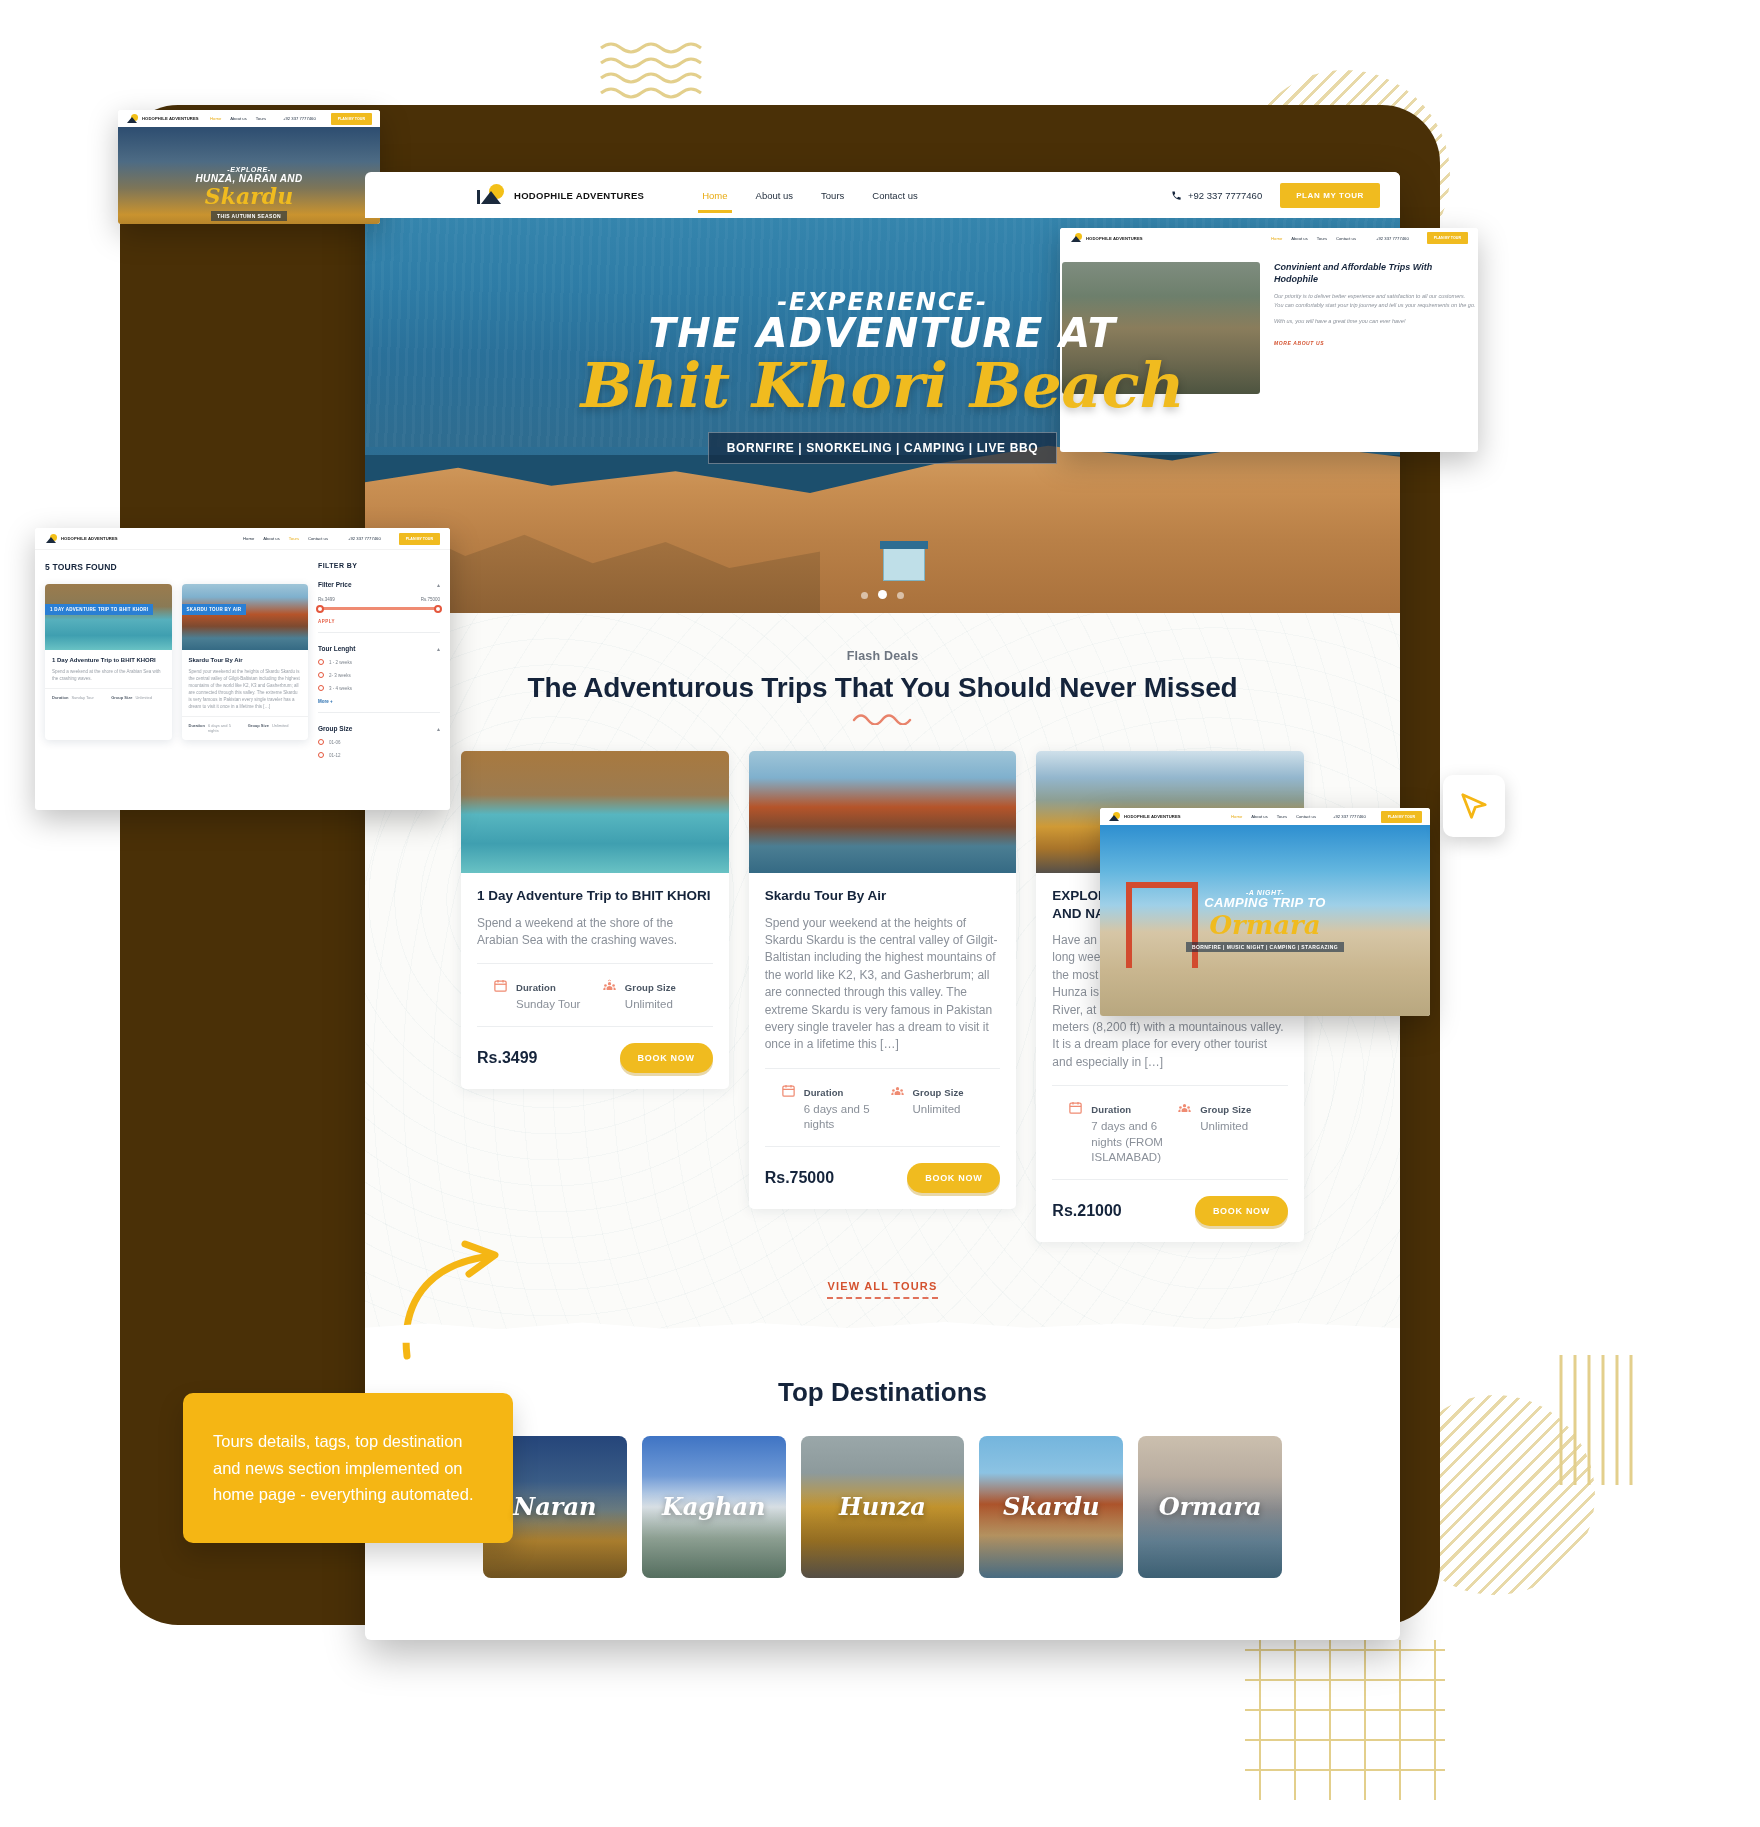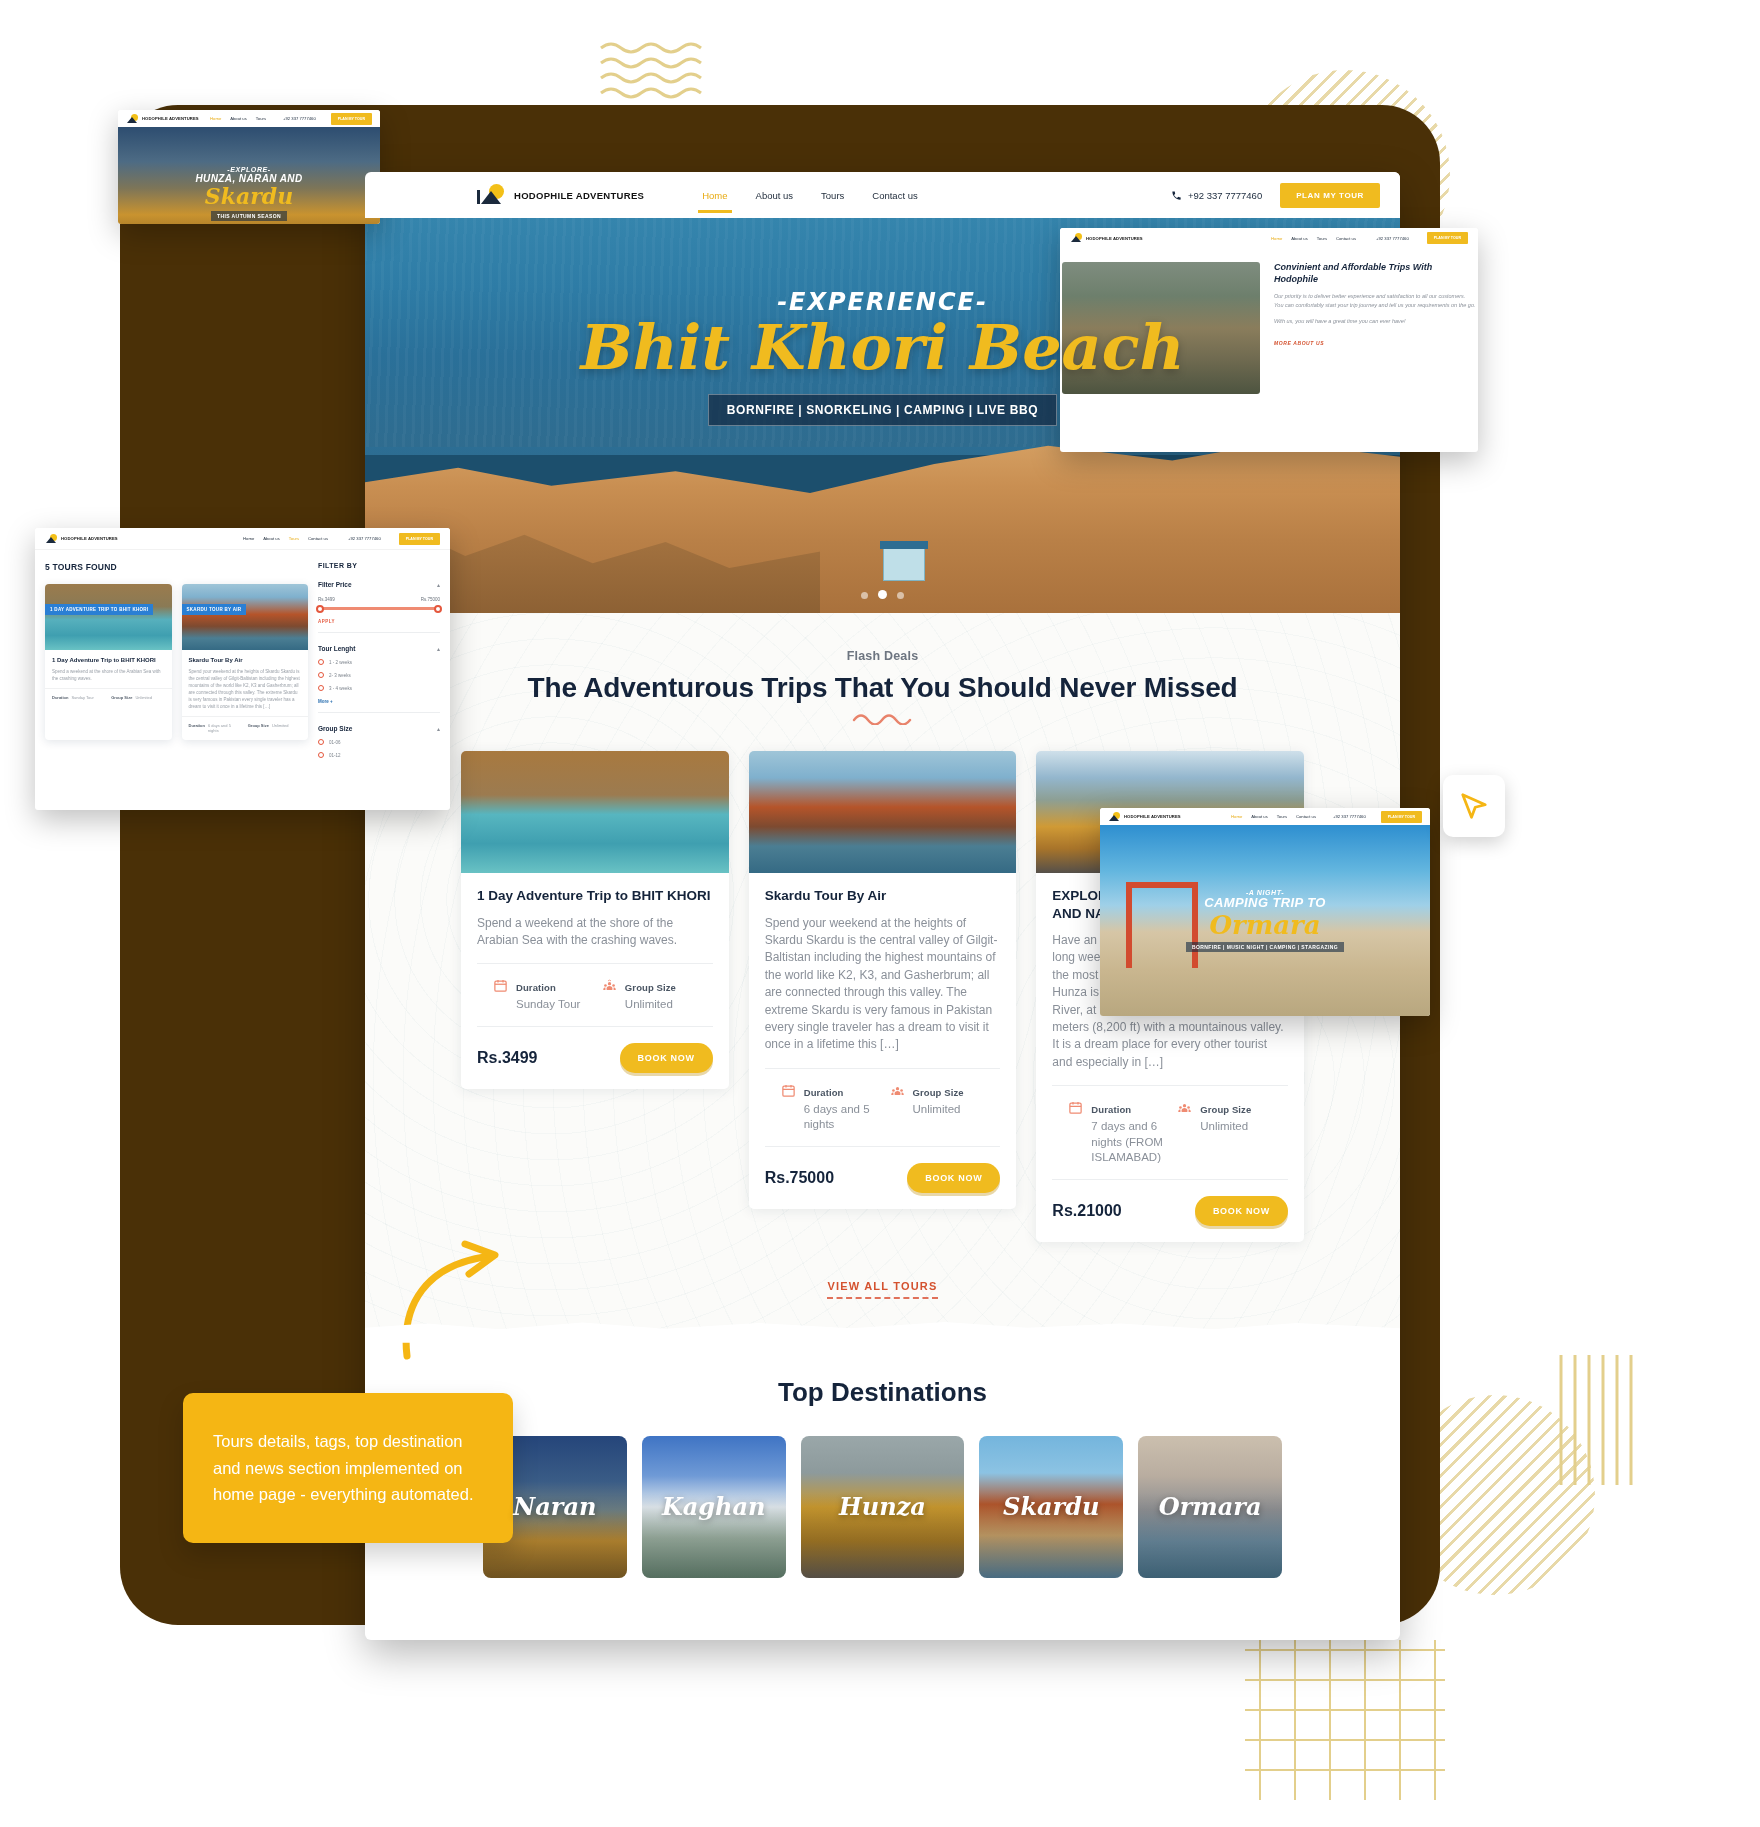--- a/index.html
+++ b/index.html
@@ -384,20 +384,21 @@
       </div>
     </nav>
 
     <section class="hero">
       <div class="hero-sea"></div>
       <div class="hero-land"></div>
       <div class="hero-rocks"></div>
       <div class="hero-hut"></div>
       <div class="hero-copy">
         <div class="hero-exp">-EXPERIENCE-</div>
+        <div class="hero-h1">THE ADVENTURE AT</div>
         <div class="hero-script">Bhit Khori Beach</div>
         <div class="hero-tags">BORNFIRE | SNORKELING | CAMPING | LIVE BBQ</div>
       </div>
       <div class="hero-dots">
         <span></span>
         <span class="on"></span>
         <span></span>
       </div>
     </section>
 

